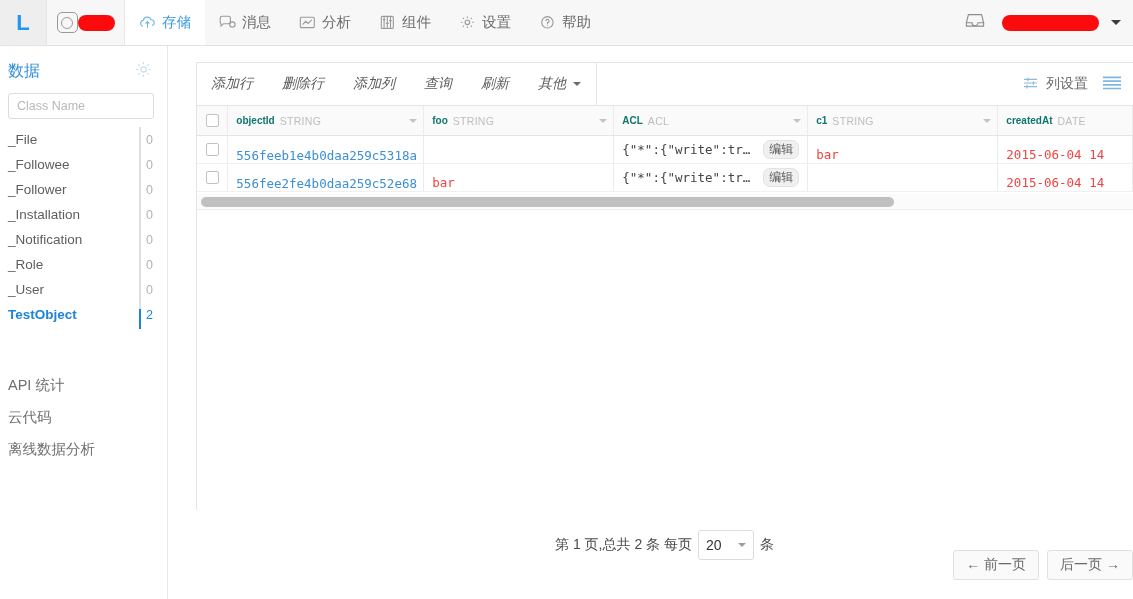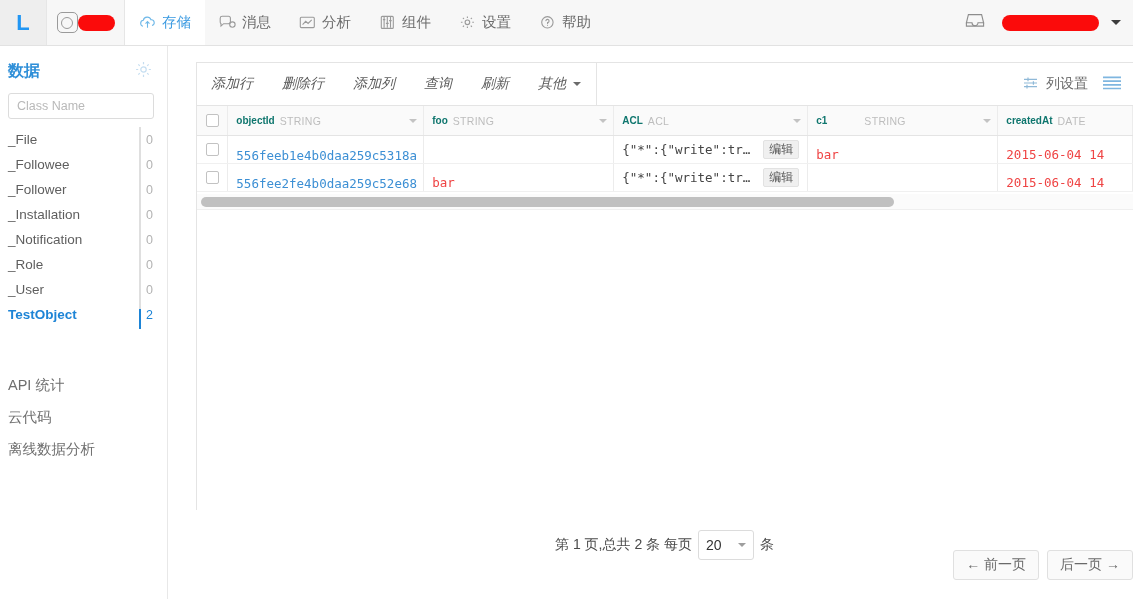--- a/index.html
+++ b/index.html
@@ -57,21 +57,21 @@
 
   
   .sidebar {
     position: absolute; left: 0; top: 46px; width: 168px; height: 553px;
     background: #ffffff; border-right: 1px solid #e8e8e8;
   }
   .side-head {
     display: flex; align-items: center; justify-content: space-between;
     padding: 14px 14px 6px 8px;
   }
-  .side-title { color: #2f8fd8; font-size: 16px; font-weight: bold; }
+  .side-title { color: #2f8fd8; font-size: 16px; font-weight: normal; }
   .gear { opacity: .45; }
   .classname-input {
     display: block; width: 146px; height: 26px; margin: 4px 8px 8px 8px;
     border: 1px solid #dcdcdc; border-radius: 3px; background: #fff;
     font-size: 12.5px; color: #555; padding: 0 8px;
     font-family: "Liberation Sans", sans-serif;
   }
   .classname-input::placeholder { color: #b9b9b9; }
 
   .class-list { position: relative; }
@@ -137,34 +137,34 @@
   .th .coltype { font-size: 10.5px; color: #bdbdbd; margin-left: 5px; letter-spacing: .3px; }
   .th .th-caret {
     position: absolute; right: 6px; top: 13px; width: 0; height: 0;
     border-left: 4px solid transparent; border-right: 4px solid transparent;
     border-top: 4px solid #c3c3c3;
   }
   .c-check { width: 32px; justify-content: center; }
   .c-objectid { width: 204px; }
   .c-foo      { width: 198px; }
   .c-acl      { width: 202px; }
-  .c-c1       { width: 198px; gap: 32px; }
+  .c-c1       { width: 198px; }
   .c-created  { width: 140px; }
 
   .cb {
     width: 13px; height: 13px; border: 1px solid #c2c2c2;
     border-radius: 2px; background: #fff; cursor: pointer;
   }
   .mono { font-family: "DejaVu Sans Mono", "Liberation Mono", monospace; font-size: 12.5px; }
   .oid { color: #3c8fd4; margin-top: 12px; }
   .val { color: #ef4444; margin-top: 9px; }
   .acl-val { color: #444; flex: 0 1 auto; overflow: hidden; text-overflow: ellipsis; }
   .edit-btn {
     margin-left: 6px; padding: 1px 5px; font-size: 12px; color: #555;
-    background: #f0f0f0; border: 1px solid #e2e2e2; border-radius: 2px;
+    background: #f0f0f0; border: 1px solid #e2e2e2; border-radius: 7px;
     cursor: pointer; white-space: nowrap; line-height: 15px;
   }
   .trow.data { border-bottom: 1px solid #f0f0f0; }
 
   .hscroll-track {
     position: absolute; left: 0; top: 88px; width: 937px; height: 16px;
     background: #fbfbfb; border-bottom: 1px solid #efefef;
   }
   .hscroll-thumb {
     position: absolute; left: 4px; top: 3px; width: 693px; height: 10px;

